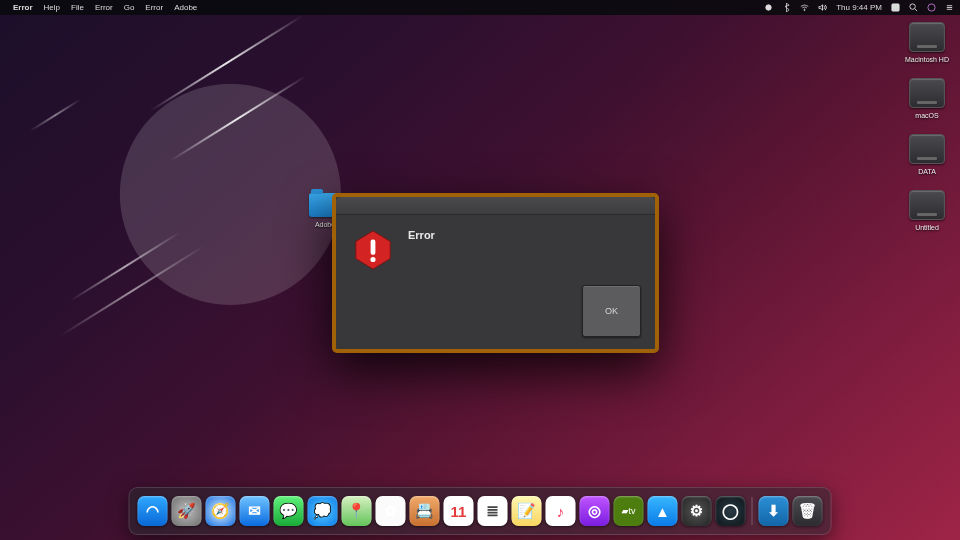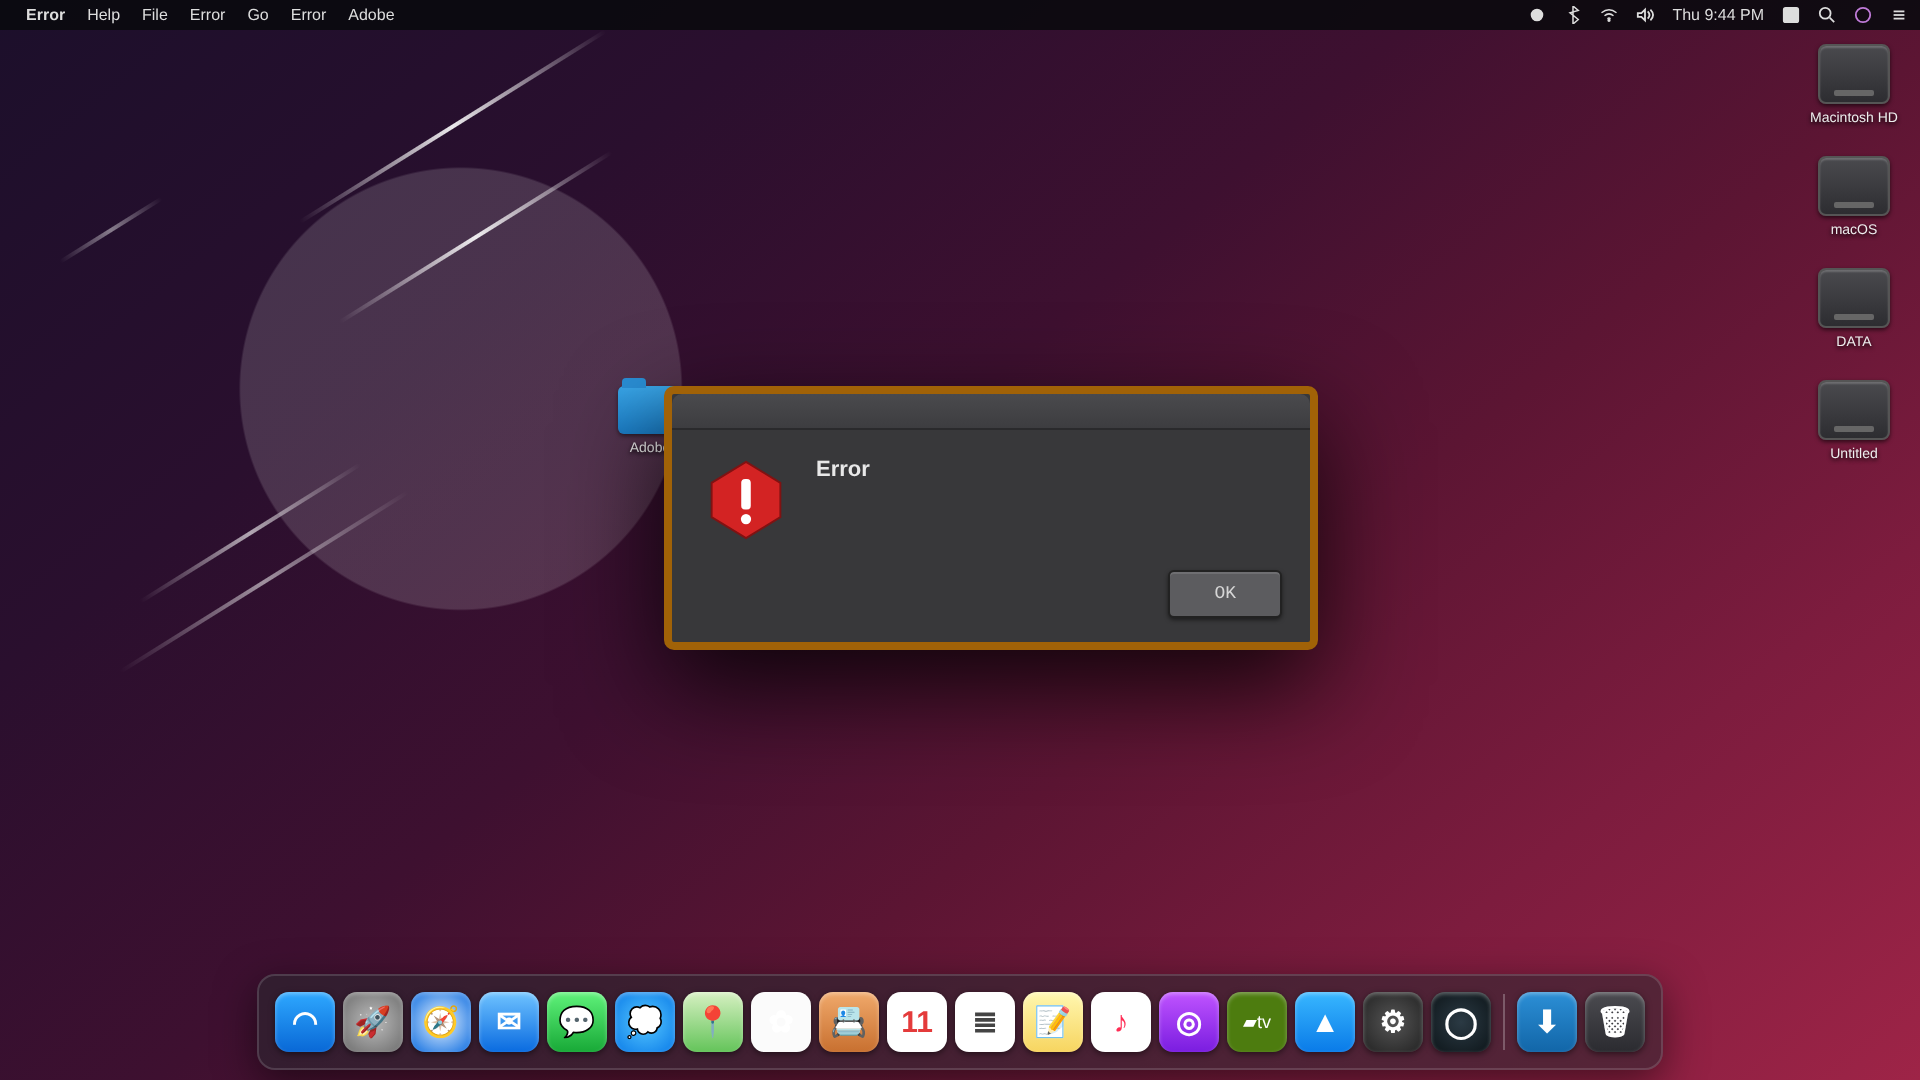--- a/index.html
+++ b/index.html
@@ -34,21 +34,21 @@
   
   .dialog{position:absolute;left:332px;top:193px;width:319px;background:#38383a;border:4px solid #a16207;border-radius:5px;box-shadow:0 18px 50px rgba(0,0,0,.8);}
   .dialog .titlebar{height:17px;background:linear-gradient(#4a4a4d,#3d3d40);border-bottom:1px solid #2a2a2c;border-radius:5px 5px 0 0;}
   .dialog .body{display:flex;padding:14px 18px 8px 16px;}
   .dialog .icon{flex:none;width:42px;height:42px;margin-right:14px;position:relative;}
   .dialog .icon svg{width:42px;height:42px;}
   .dialog .text{color:#e8e8e8;}
   .dialog .text .title{font-size:11px;font-weight:700;margin-bottom:4px;}
   .dialog .text .msg{font-size:9px;line-height:1.35;color:#d2d2d2;}
   .dialog .buttons{display:flex;justify-content:flex-end;padding:6px 14px 12px;}
-  .dialog button{background:#5c5c5f;border:1px solid #222;color:#d6d6d6;font-size:9px;padding:6px 22px;border-radius:3px;box-shadow:inset 0 1px 0 rgba(255,255,255,.12),0 1px 2px rgba(0,0,0,.5);cursor:default;font-family:Liberation Mono, monospace;}
+  .dialog button{background:#5c5c5f;border:1px solid #222;color:#d6d6d6;font-size:9px;padding:20px 22px;border-radius:3px;box-shadow:inset 0 1px 0 rgba(255,255,255,.12),0 1px 2px rgba(0,0,0,.5);cursor:default;}
 
   
   .dock{position:absolute;bottom:5px;left:50%;transform:translateX(-50%);height:40px;padding:3px 6px;background:rgba(40,40,48,.55);border:1px solid rgba(255,255,255,.14);border-radius:9px;display:flex;align-items:center;box-shadow:0 6px 20px rgba(0,0,0,.5);}
   .dock .app{width:30px;height:30px;margin:0 2px;border-radius:7px;display:flex;align-items:center;justify-content:center;font-size:16px;color:#fff;box-shadow:inset 0 1px 2px rgba(255,255,255,.35),0 1px 3px rgba(0,0,0,.5);position:relative;}
   .dock .sep{width:1px;height:28px;background:rgba(255,255,255,.25);margin:0 4px;}
 </style>
 </head>
 <body>
 
 <div class="wallpaper">

